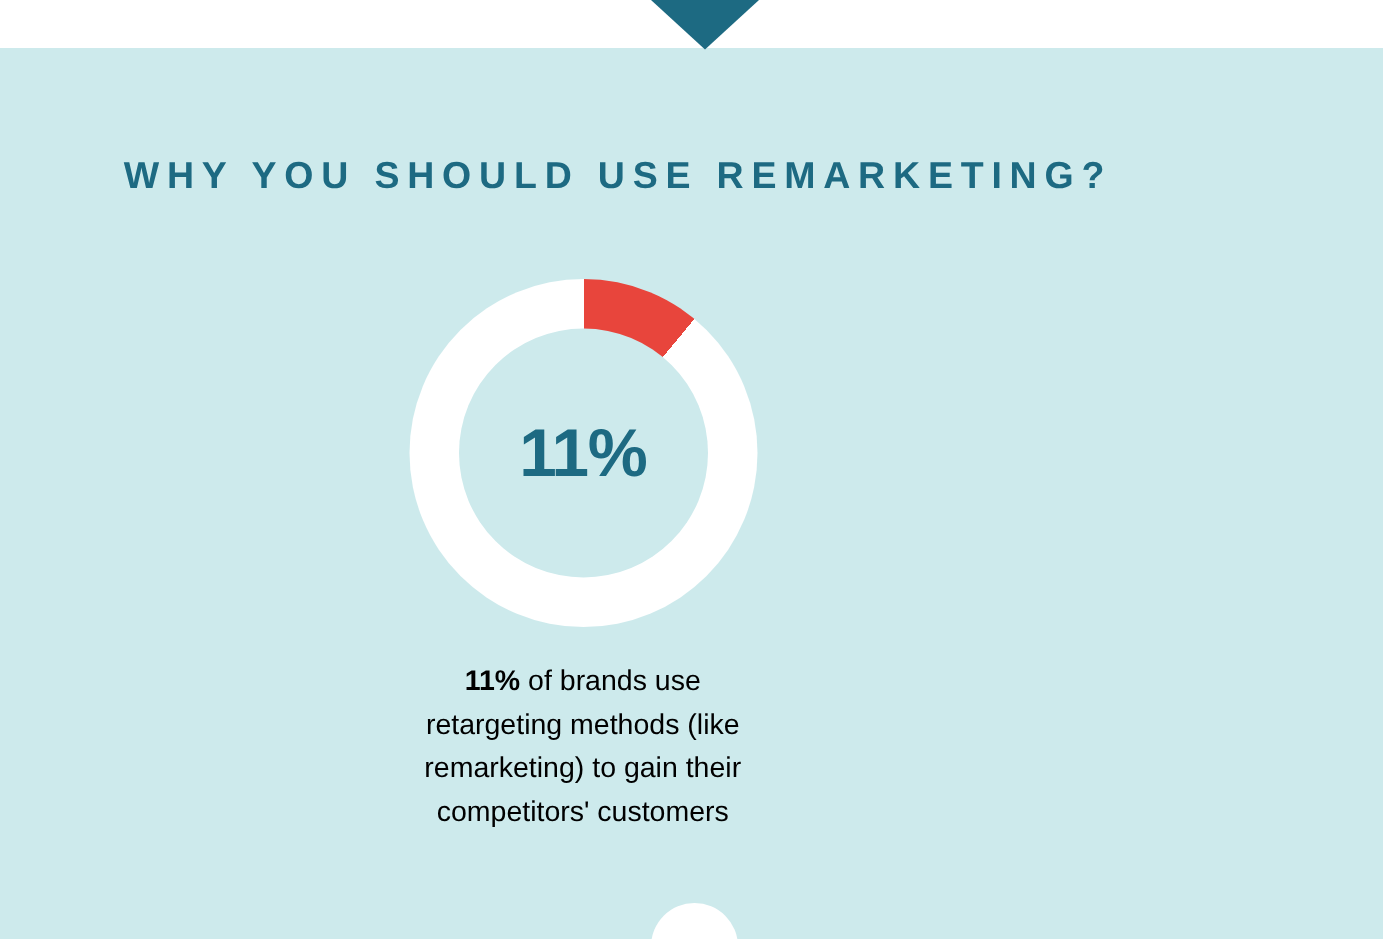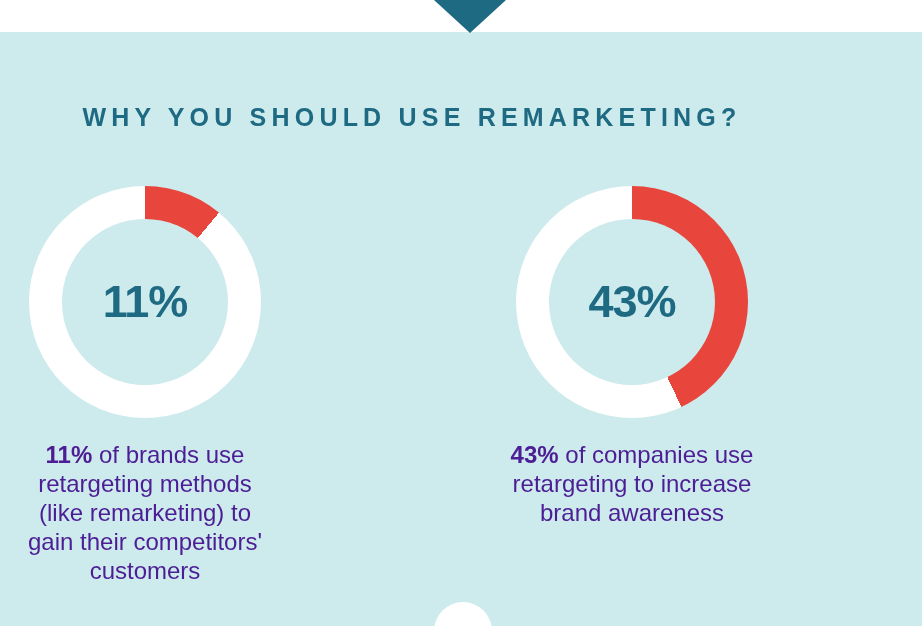--- a/index.html
+++ b/index.html
@@ -41,21 +41,21 @@
     font-size: 25px;
     font-weight: bold;
     letter-spacing: 5.2px;
   }
   .charts-row {
     position: absolute;
     top: 186px;
     left: 0;
     width: 777px;
     display: flex;
-    justify-content: space-between;
+    justify-content: center;
   }
   .chart-col {
     width: 290px;
     display: flex;
     flex-direction: column;
     align-items: center;
   }
   .donut-wrap {
     position: relative;
     width: 232px;
@@ -83,22 +83,22 @@
     justify-content: center;
     color: #1d6a82;
     font-size: 45px;
     font-weight: bold;
     letter-spacing: -1px;
   }
   .caption {
     margin-top: 22px;
     width: 250px;
     text-align: center;
-    color: #4c1d95;
-    font-size: 24px;
+    color: #000000;
+    font-size: 19px;
     line-height: 29px;
   }
   .caption b {
     font-weight: bold;
   }
   .bottom-circle {
     position: absolute;
     left: 434px;
     top: 602px;
     width: 58px;
@@ -122,26 +122,16 @@
       <div class="donut-ring" id="ring-0" style="background: conic-gradient(rgb(232, 69, 60) 0deg, rgb(232, 69, 60) 39.6deg, rgb(255, 255, 255) 39.6deg, rgb(255, 255, 255) 360deg);"></div>
       <div class="donut-hole"></div>
       <div class="donut-label">11%</div>
     </div>
     <div class="caption">
       <b>11%</b><span> of brands use retargeting methods (like remarketing) to gain their competitors' customers</span>
     </div>
   </div>
 
 
-  <div class="chart-col">
-    <div class="donut-wrap">
-      <div class="donut-ring" id="ring-2" style="background: conic-gradient(rgb(232, 69, 60) 0deg, rgb(232, 69, 60) 154.8deg, rgb(255, 255, 255) 154.8deg, rgb(255, 255, 255) 360deg);"></div>
-      <div class="donut-hole"></div>
-      <div class="donut-label">43%</div>
-    </div>
-    <div class="caption">
-      <b>43%</b><span> of companies use retargeting to increase brand awareness</span>
-    </div>
-  </div>
 
 </div>
 
 <div class="bottom-circle"></div>
 
 </body></html>

